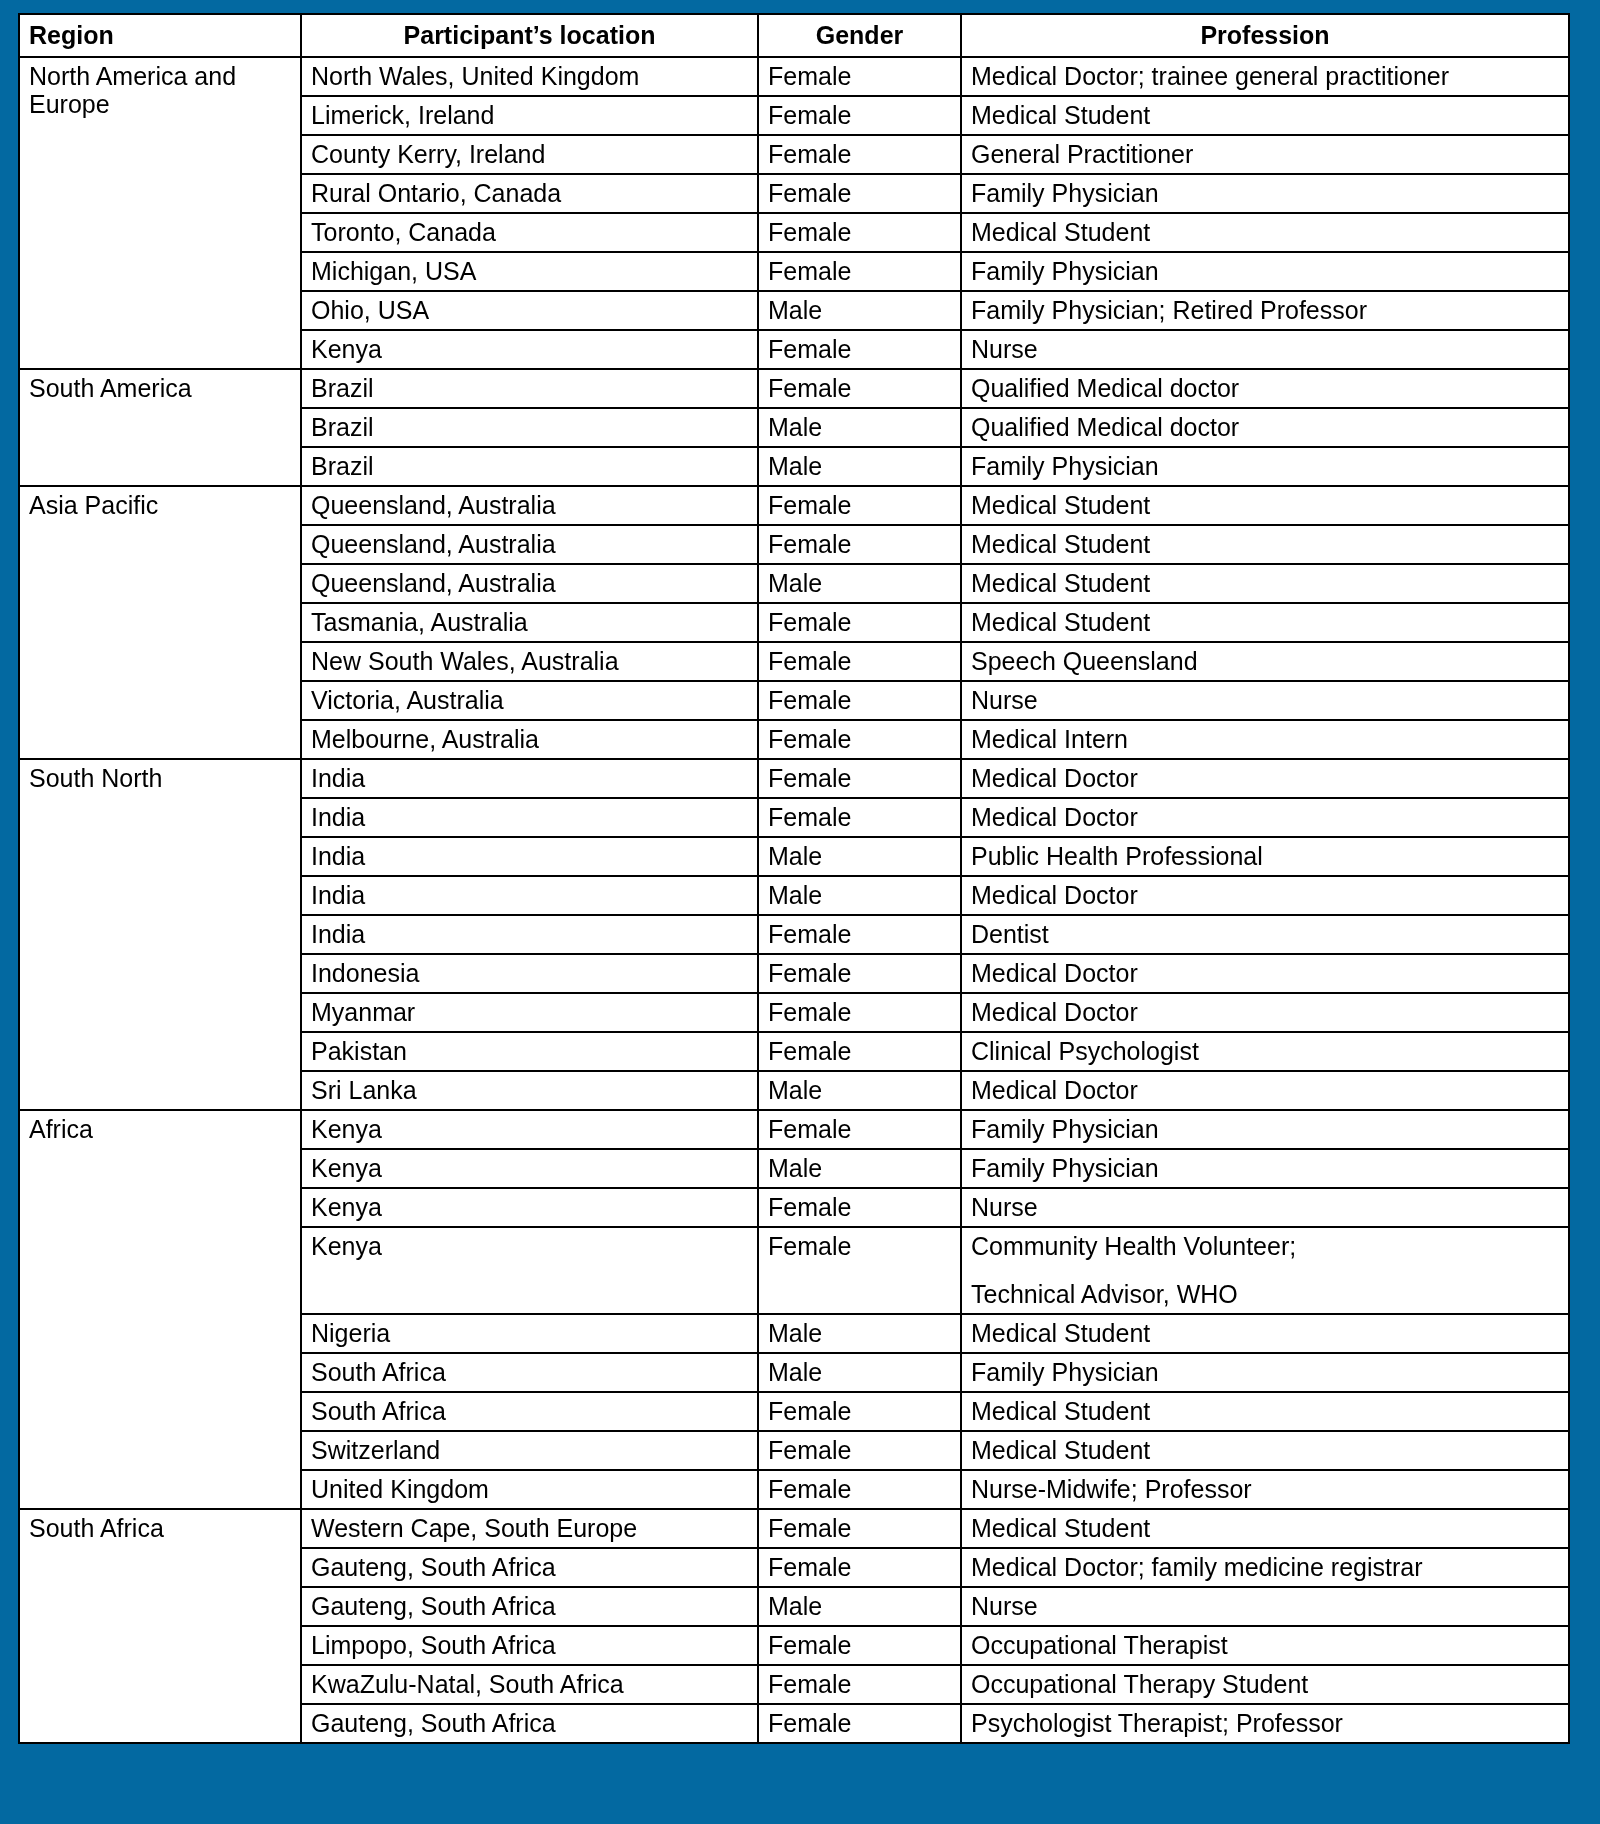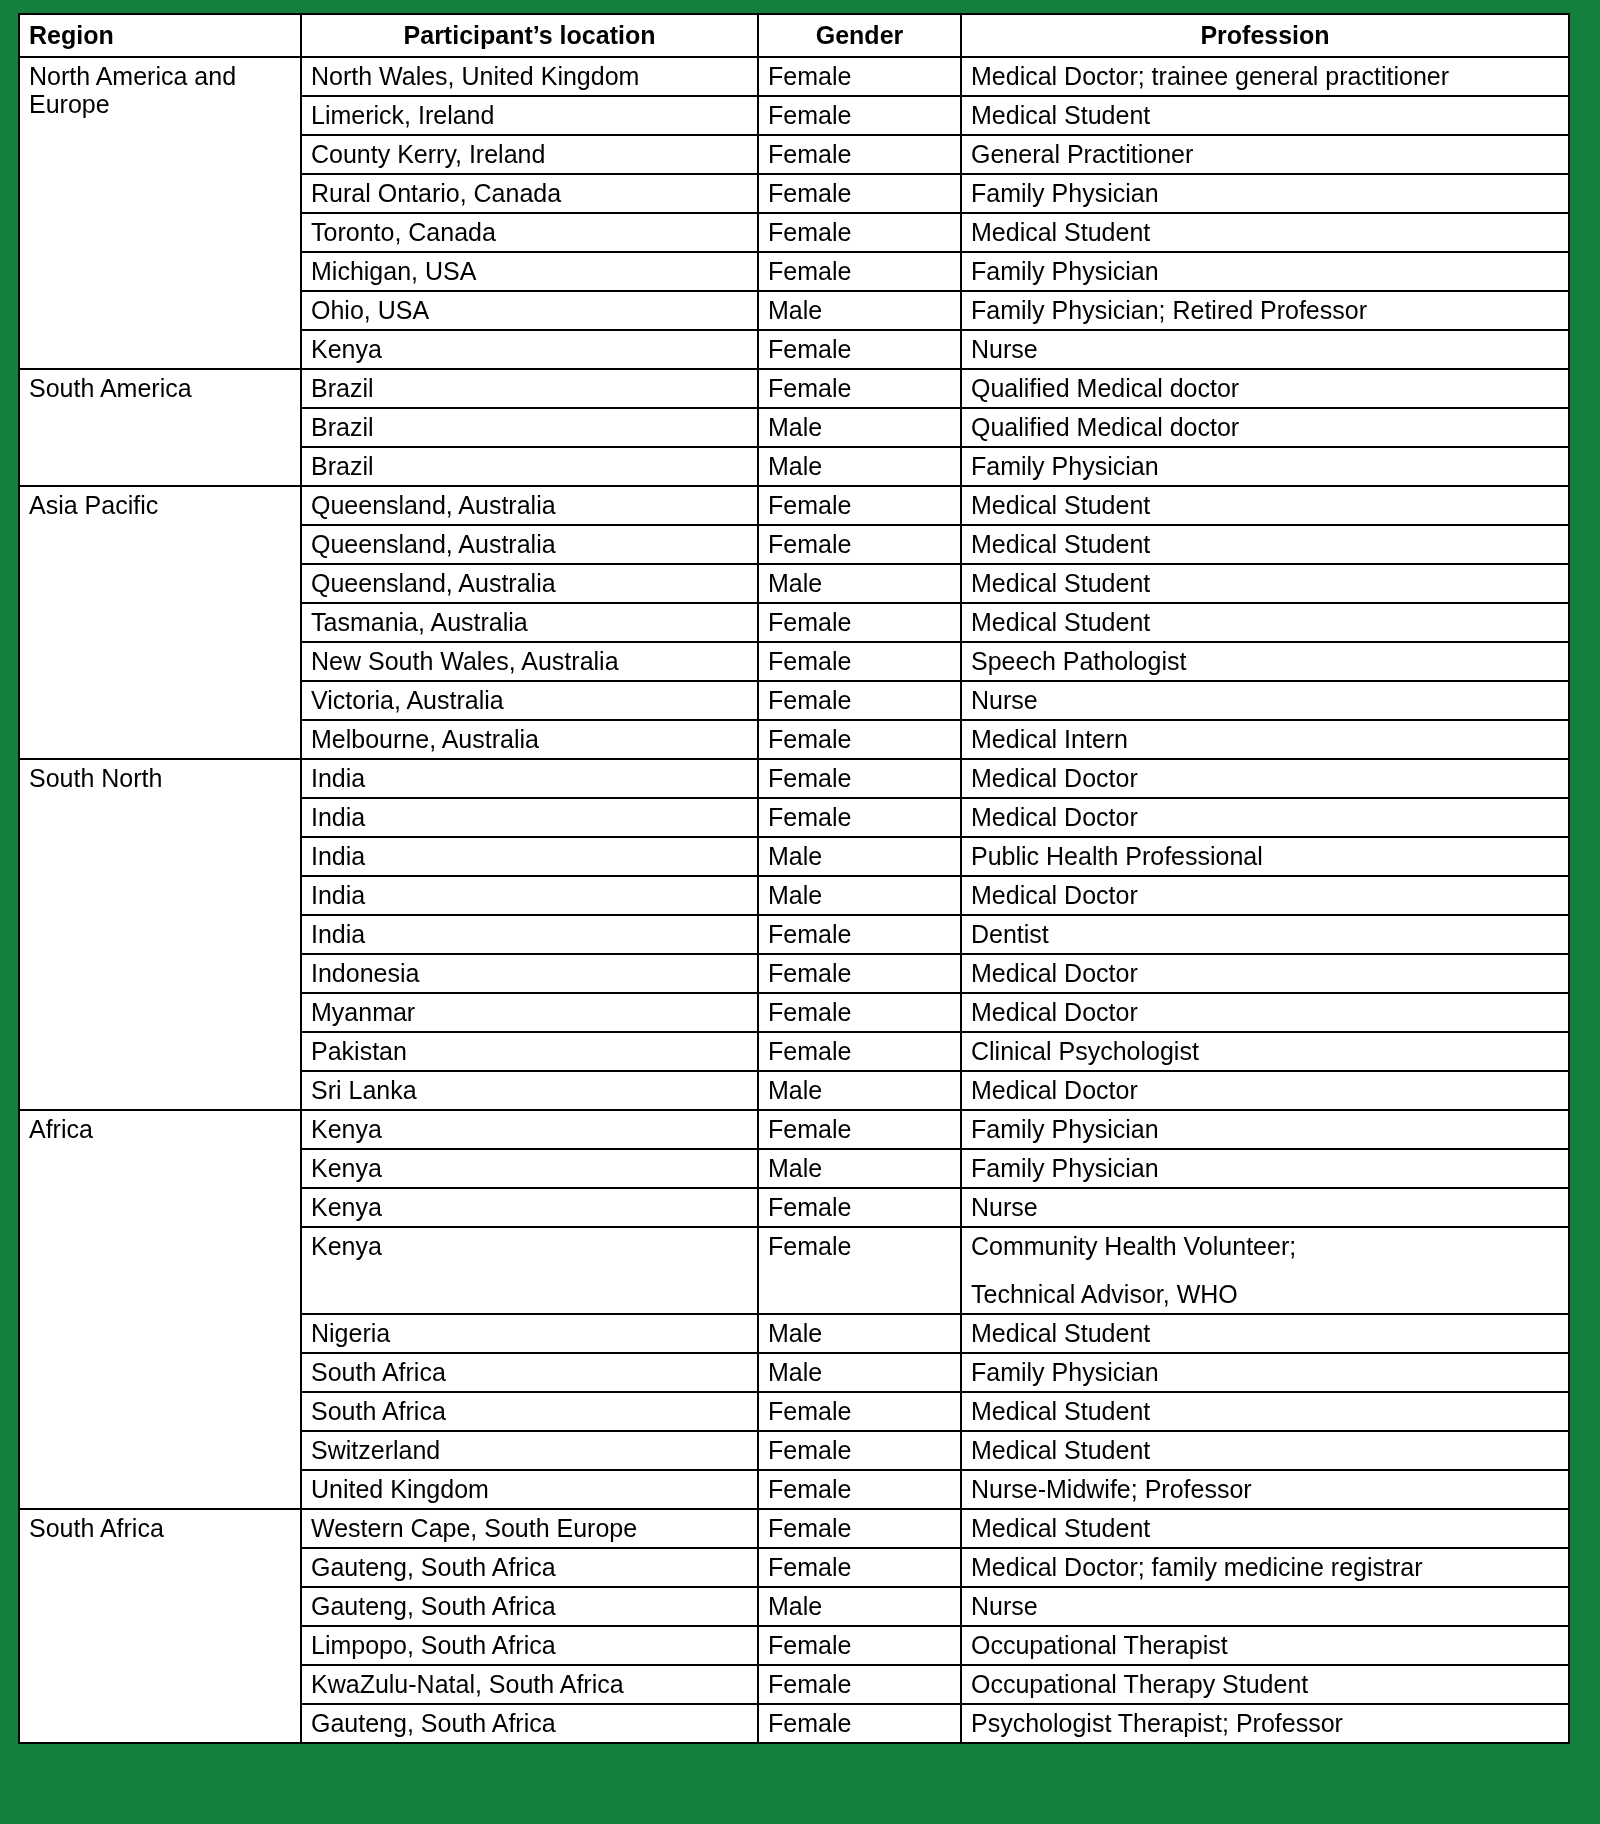--- a/index.html
+++ b/index.html
@@ -11,21 +11,21 @@
     width: 1600px;
     height: 1824px;
     font-family: "Liberation Sans", sans-serif;
     color: #000000;
     overflow: hidden;
   }
   #page {
     position: relative;
     width: 1600px;
     height: 1824px;
-    background: #15803d;
+    background: #0369a1;
   }
   #table-wrap {
     position: absolute;
     left: 18px;
     top: 13px;
     width: 1550px;
   }
   table.participants {
     border-collapse: collapse;
     table-layout: fixed;
@@ -162,21 +162,21 @@
             <td>Medical Student</td>
           </tr>
           <tr>
             <td>Tasmania, Australia</td>
             <td>Female</td>
             <td>Medical Student</td>
           </tr>
           <tr>
             <td>New South Wales, Australia</td>
             <td>Female</td>
-            <td>Speech Pathologist</td>
+            <td>Speech Queensland</td>
           </tr>
           <tr>
             <td>Victoria, Australia</td>
             <td>Female</td>
             <td>Nurse</td>
           </tr>
           <tr>
             <td>Melbourne, Australia</td>
             <td>Female</td>
             <td>Medical Intern</td>

